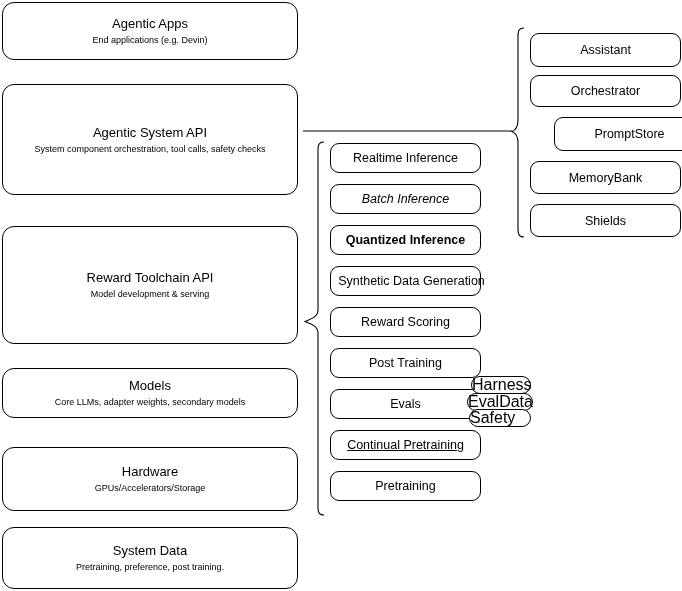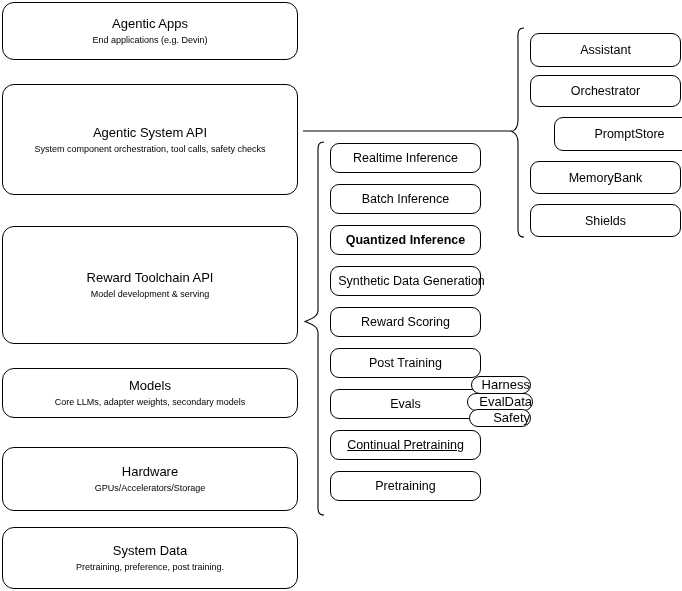--- a/index.html
+++ b/index.html
@@ -64,22 +64,22 @@
   }
   
   .pill {
     position: absolute;
     box-sizing: border-box;
     border: 1px solid #000000;
     border-radius: 999px;
     background: #ffffff;
     display: flex;
     align-items: center;
-    justify-content: flex-end;
-    font-size: 13px;
+    justify-content: flex-start;
+    font-size: 16px;
     line-height: 14px;
     white-space: nowrap;
   }
   svg.overlay {
     position: absolute;
     left: 0; top: 0;
     width: 682px;
     height: 591px;
     pointer-events: none;
   }
@@ -120,21 +120,21 @@
   </div>
 
   <div class="box" style="left:2px; top:527px; width:296px; height:62px;">
     <div class="title">System Data</div>
     <div class="sub">Pretraining, preference, post training.</div>
   </div>
 
   <div class="chip" style="left:330px; top:143px; width:151px; height:30px;">
     <span>Realtime Inference</span>
   </div>
-  <div class="chip" style="left:330px; top:184px; width:151px; height:30px;">
+  <div class="chip" style="left:330px; top:184px; width:151px; height:30px;font-style:italic;">
     <span>Batch Inference</span>
   </div>
   <div class="chip" style="left:330px; top:225px; width:151px; height:30px;font-weight:bold;">
     <span>Quantized Inference</span>
   </div>
   <div class="chip" style="left:330px; top:266px; width:151px; height:30px;padding-left:12px;">
     <span>Synthetic Data Generation</span>
   </div>
   <div class="chip" style="left:330px; top:307px; width:151px; height:30px;">
     <span>Reward Scoring</span>

